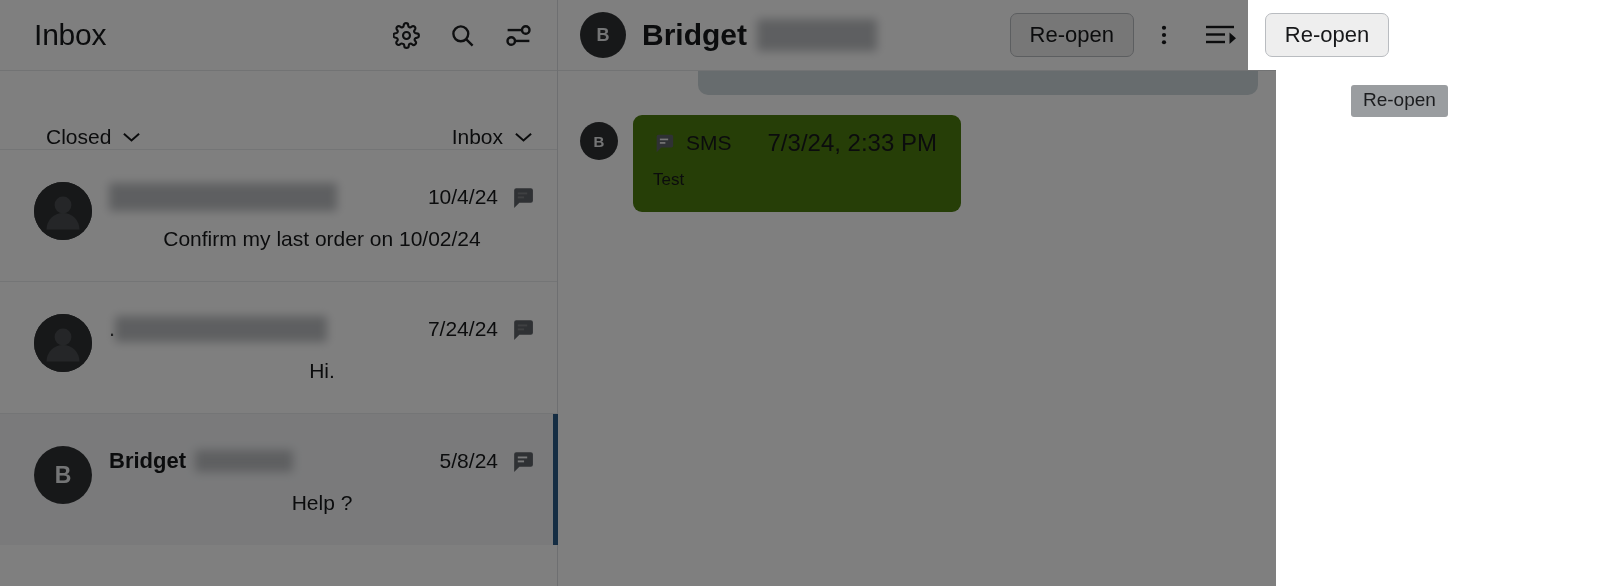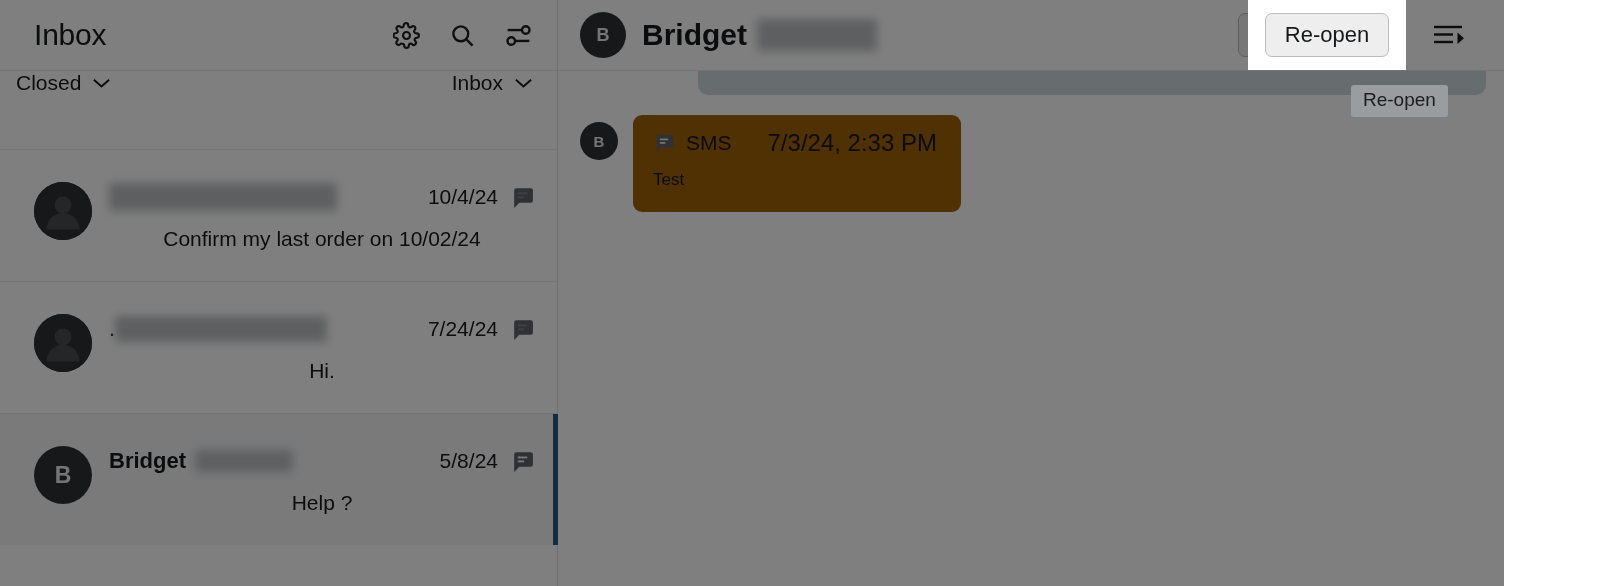--- a/index.html
+++ b/index.html
@@ -6,21 +6,21 @@
   html, body {
     width: 1600px; height: 586px;
     font-family: "Liberation Sans", sans-serif;
     background: #ffffff;
     overflow: hidden;
   }
 
   
   .app {
     position: relative;
-    width: 1504px; height: 586px;
+    width: 1276px; height: 586px;
     background: #ffffff;
   }
 
   
   .ui-layer {
     position: absolute; inset: 0;
     display: flex;
   }
 
   .scrim {
@@ -61,22 +61,22 @@
     display: flex; align-items: center; justify-content: center;
     color: #1d1e20;
     cursor: pointer;
     background: none; border: none;
   }
   .icon-btn svg { display: block; }
 
   
   .filter-row {
     height: 78px;
-    display: flex; align-items: flex-start;
-    padding: 0 24px 0 16px;
+    display: flex; align-items: flex-end;
+    padding: 0 24px 0 46px;
     flex: 0 0 auto;
   }
   .filter-chip {
     display: flex; align-items: center; gap: 11px;
     cursor: pointer;
   }
   .filter-chip .label {
     font-size: 21px; color: #17181a; font-weight: 400;
   }
   .filter-chip.right { margin-left: auto; }
@@ -256,21 +256,21 @@
     left: 22px;
     top: 44px;
     display: flex; align-items: flex-start;
   }
   .msg-in .avatar {
     width: 38px; height: 38px; font-size: 15px; margin-top: 7px;
   }
   .bubble {
     margin-left: 15px;
     width: 328px;
-    background: #a16207;
+    background: #4d7c0f;
     border-radius: 9px;
     padding: 14px 20px 22px 20px;
   }
   .bubble-top {
     display: flex; align-items: center;
   }
   .bubble-chan {
     display: flex; align-items: center; gap: 11px;
   }
   .bubble-chan .chan-badge { width: 22px; height: 22px; color: #5f6368; }

